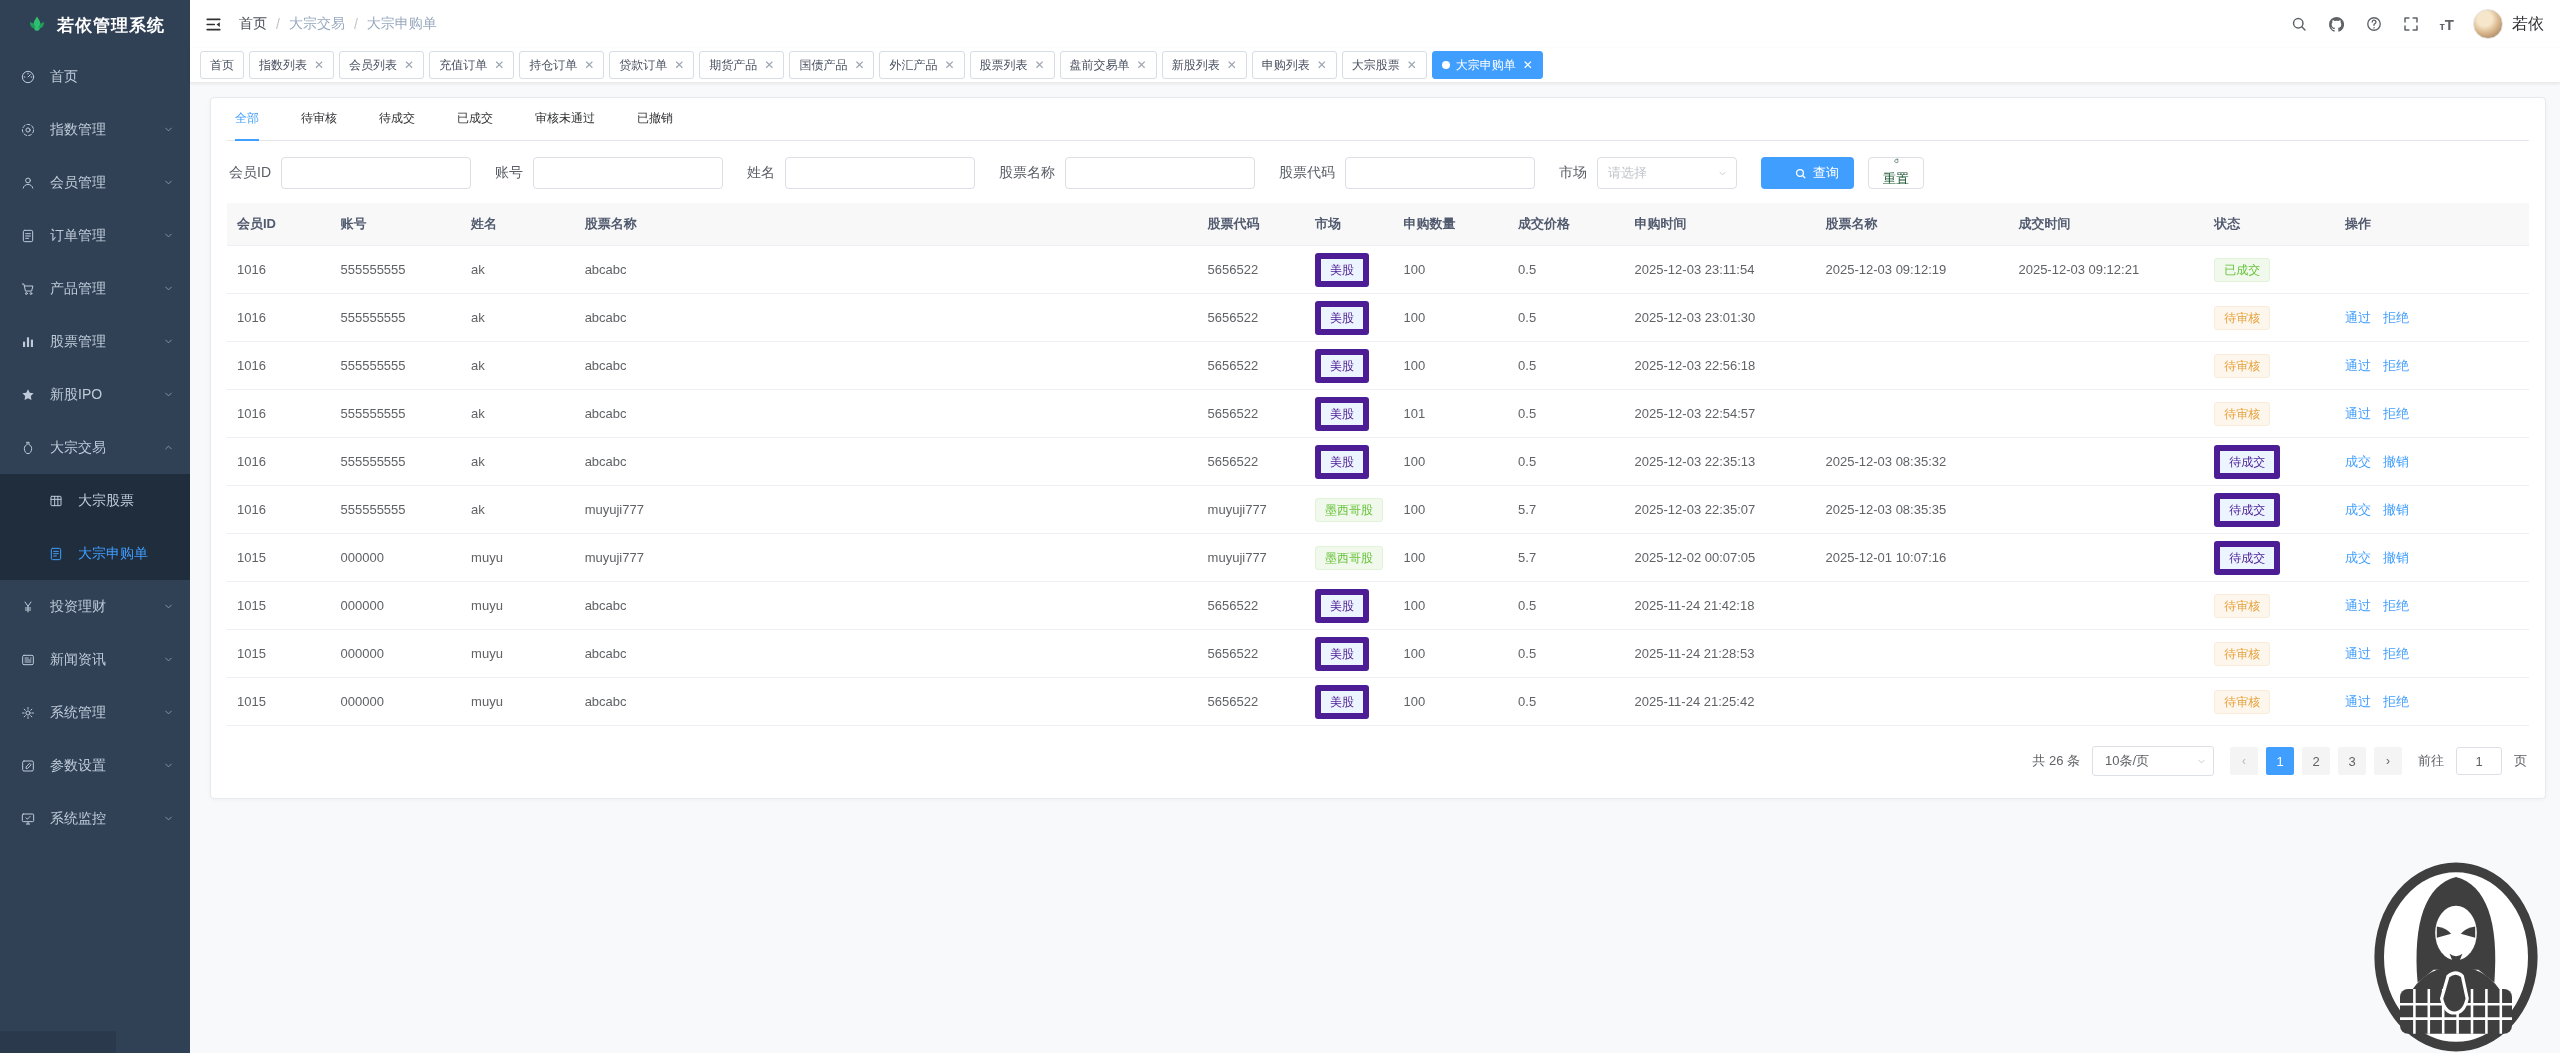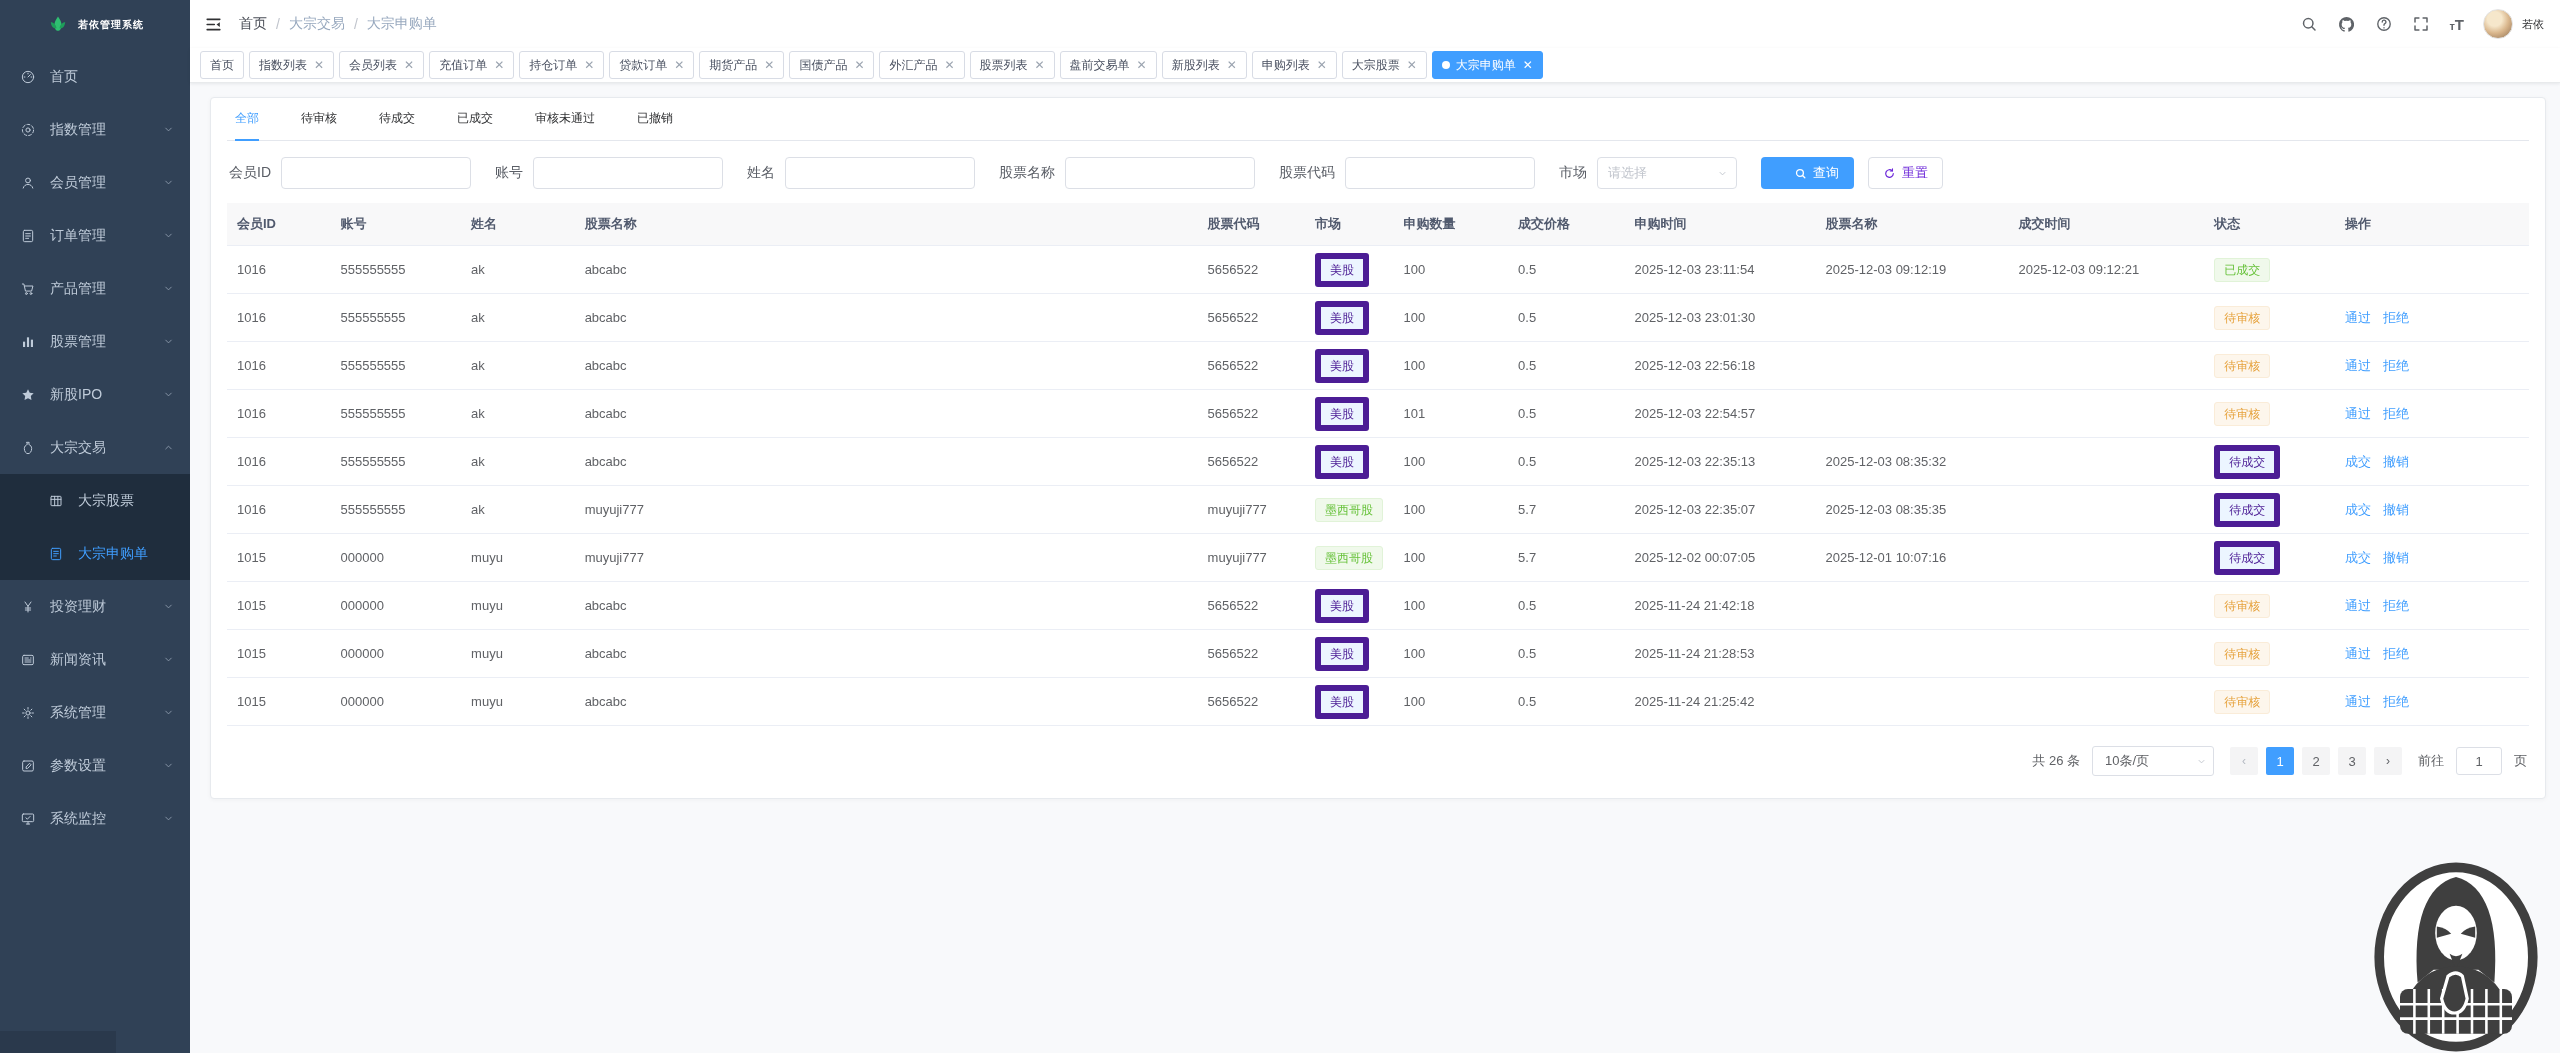--- a/index.html
+++ b/index.html
@@ -2,21 +2,21 @@
 <html><head>
 <meta charset="utf-8">
 <style>
   html,body{margin:0;padding:0;width:2560px;height:1053px;overflow:hidden;
     font-family:"Liberation Sans","DejaVu Sans",sans-serif;background:#fff;}
   .app{display:flex;width:2560px;height:1053px;position:relative;}
 
   
   .sidebar{width:190px;height:1053px;background:#304156;flex:0 0 190px;position:relative;}
   .logo{height:50px;display:flex;align-items:center;justify-content:center;gap:8px;cursor:pointer;}
-  .logo-text{color:#fff;font-size:10px;font-weight:bold;letter-spacing:1px;white-space:nowrap;}
+  .logo-text{color:#fff;font-size:17px;font-weight:bold;letter-spacing:1px;white-space:nowrap;}
   .menu{display:flex;flex-direction:column;}
   .menu-item{display:flex;align-items:center;height:53px;padding:0 16px 0 20px;font-size:14px;
     color:#bfcbd9;cursor:pointer;box-sizing:border-box;}
   .menu-item .mi-icon{width:17px;height:17px;margin-right:13px;display:flex;align-items:center;color:inherit;}
   .menu-item .mi-label{flex:1;white-space:nowrap;}
   .menu-item .chev{color:#8b99ab;display:flex;}
   .menu-item .chev.up svg{transform:rotate(180deg);}
   .menu-item.sub{background:#1f2d3d;padding-left:48px;}
   .menu-item.active{color:#409eff;}
   .sidebar-bottom{position:absolute;left:0;bottom:0;width:116px;height:22px;background:#2a394c;}
@@ -29,21 +29,21 @@
   .breadcrumb{margin-left:12px;font-size:14px;display:flex;align-items:center;gap:9px;}
   .bc-item{color:#97a8be;cursor:default;}
   .bc-item.first{color:#4a4e57;}
   .bc-sep{color:#c0c4cc;}
   .topbar-right{margin-left:auto;display:flex;align-items:center;gap:19px;}
   .tb-icon{color:#5f6368;display:flex;cursor:pointer;}
   .tb-size{font-size:15px;font-weight:bold;color:#5f6368;cursor:pointer;line-height:1;}
   .avatar{width:30px;height:30px;border-radius:50%;cursor:pointer;
     background:radial-gradient(circle at 38% 32%,#f6e7cb 0 28%,#d9b68c 55%,#8c6c4f 100%);
     border:1px solid #e3e3e3;box-sizing:border-box;}
-  .username{font-size:11px;color:#303133;cursor:pointer;margin-left:-10px;}
+  .username{font-size:16px;color:#303133;cursor:pointer;margin-left:-10px;}
 
   .tagsbar{height:34px;background:#fff;border-bottom:1px solid #e8eaec;
     box-shadow:0 1px 3px rgba(0,21,41,.08);display:flex;align-items:center;gap:5px;
     padding:0 10px;flex:0 0 34px;position:relative;z-index:2;}
   .tag{height:26px;display:inline-flex;align-items:center;padding:0 9px;border:1px solid #d8dce5;
     background:#fff;color:#495060;font-size:12px;border-radius:3px;cursor:pointer;white-space:nowrap;}
   .tag .tag-dot{width:8px;height:8px;background:#fff;border-radius:50%;margin-right:6px;}
   .tag .tag-close{margin-left:7px;color:#9aa3af;font-size:12px;line-height:1;}
   .tag.active{background:#409eff;border-color:#409eff;color:#fff;}
   .tag.active .tag-close{color:#fff;}
@@ -62,21 +62,21 @@
   .sf-label{font-size:14px;color:#5a5e66;white-space:nowrap;}
   .sf-input{width:190px;height:32px;border:1px solid #dcdfe6;border-radius:4px;padding:0 10px;
     font-size:13px;color:#606266;outline:none;box-sizing:border-box;background:#fff;}
   .sf-select{width:140px;height:32px;border:1px solid #dcdfe6;border-radius:4px;display:flex;
     align-items:center;justify-content:space-between;padding:0 8px 0 10px;color:#c0c4cc;
     font-size:13px;background:#fff;cursor:pointer;box-sizing:border-box;}
   .sel-chev{color:#c0c4cc;display:flex;}
   .btn{height:32px;border-radius:4px;display:inline-flex;align-items:center;gap:6px;
     padding:0 14px;font-size:13px;cursor:pointer;border:1px solid transparent;}
   .btn.primary{background:#409eff;color:#fff;padding-left:32px;}
-  .btn.plain{background:#fff;border-color:#dcdfe6;color:#6d28d9;}
+  .btn.plain{background:#fff;border-color:#dcdfe6;color:#14532d;flex-direction:column;}
 
   table{width:100%;border-collapse:collapse;table-layout:fixed;}
   thead th{height:42px;background:#f8f8f9;color:#515a6e;font-size:13px;font-weight:600;
     text-align:left;padding:0 4px 0 10px;white-space:nowrap;border-bottom:1px solid #ebeef5;}
   tbody td{height:47px;border-bottom:1px solid #ebeef5;color:#606266;font-size:13px;
     padding:0 4px 0 10px;white-space:nowrap;overflow:hidden;}
   .chip{display:inline-block;padding:2px 9px;font-size:12px;border-radius:3px;line-height:18px;}
   .chip-primary{background:#ecf5ff;color:#4c1d95;border:6px solid #4c1d95;}
   .chip-success{background:#f0f9eb;color:#67c23a;border:1px solid #e1f3d8;}
   .chip-warning{background:#fdf6ec;color:#e6a23c;border:1px solid #faecd8;}

